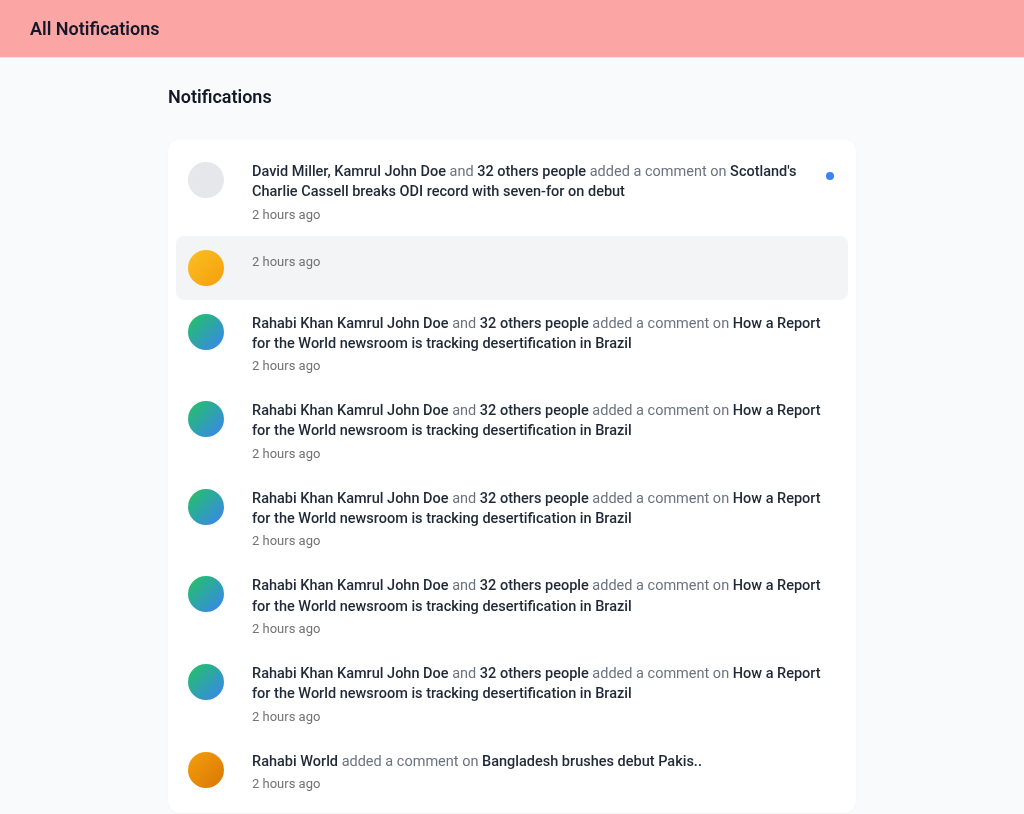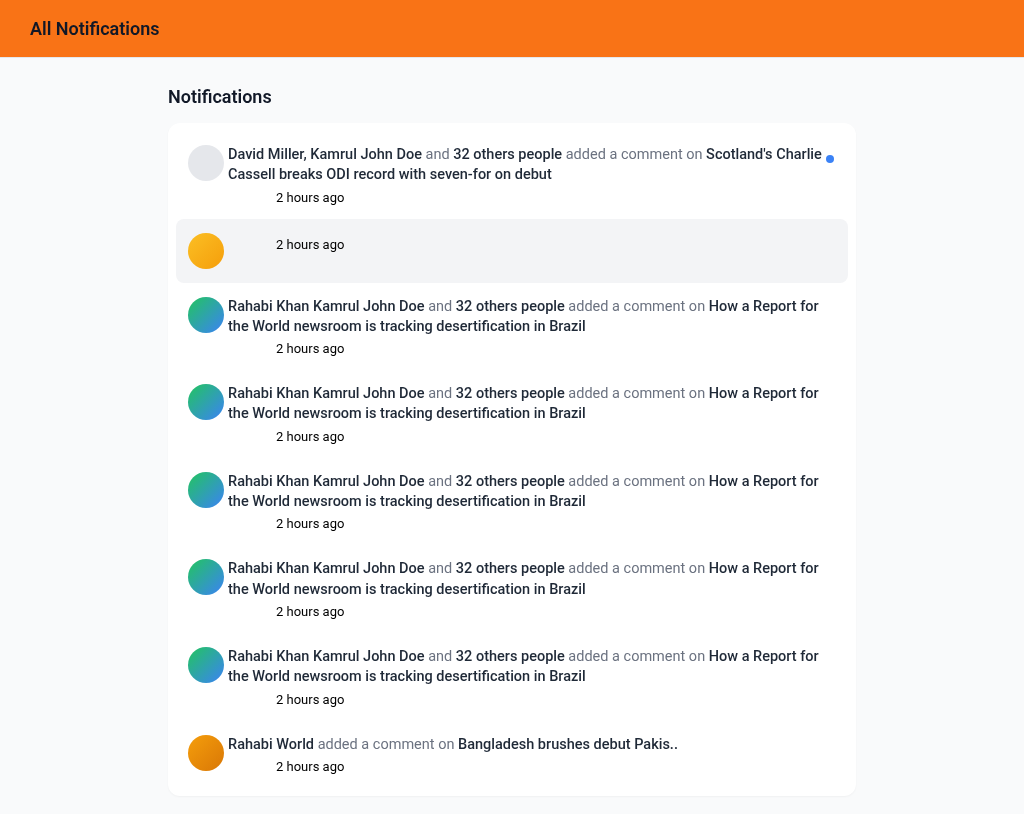--- a/index.html
+++ b/index.html
@@ -6,49 +6,49 @@
       margin: 0;
       padding: 0;
       box-sizing: border-box;
     }
     body {
       font-family: -apple-system, BlinkMacSystemFont, 'Segoe UI', Roboto, 'Helvetica Neue', Arial, sans-serif;
       background: #f9fafb;
       color: #1f2937;
     }
     .header {
-      background: #f97316;
+      background: #fca5a5;
       border-bottom: 1px solid #e5e7eb;
       padding: 18px 30px;
     }
     .header h1 {
       font-size: 18px;
       font-weight: 600;
       color: #111827;
     }
     .container {
       max-width: 688px;
       margin: 0 auto;
       padding: 28px 0;
     }
     .section-title {
       font-size: 18px;
       font-weight: 600;
       color: #111827;
-      margin-bottom: 16px;
+      margin-bottom: 33px;
     }
     .notifications-card {
       background: #fff;
       border-radius: 12px;
       padding: 8px;
       box-shadow: 0 1px 2px rgba(0,0,0,0.04);
     }
     .notification-item {
       display: flex;
-      gap: 4px;
+      gap: 28px;
       padding: 14px 12px;
       border-radius: 8px;
       cursor: pointer;
       position: relative;
     }
     .notification-item.selected {
       background: #f3f4f6;
     }
     .avatar {
       width: 36px;
@@ -81,22 +81,21 @@
     }
     .notification-text .actor,
     .notification-text .extra,
     .notification-text .target {
       color: #1f2937;
       font-weight: 500;
     }
     .notification-time {
       margin-top: 4px;
       font-size: 13px;
-      color: #000000;
-      margin-left: 48px;
+      color: #737373;
     }
     .unread-dot {
       width: 8px;
       height: 8px;
       border-radius: 50%;
       background: #3b82f6;
       position: absolute;
       right: 14px;
       top: 24px;
     }

